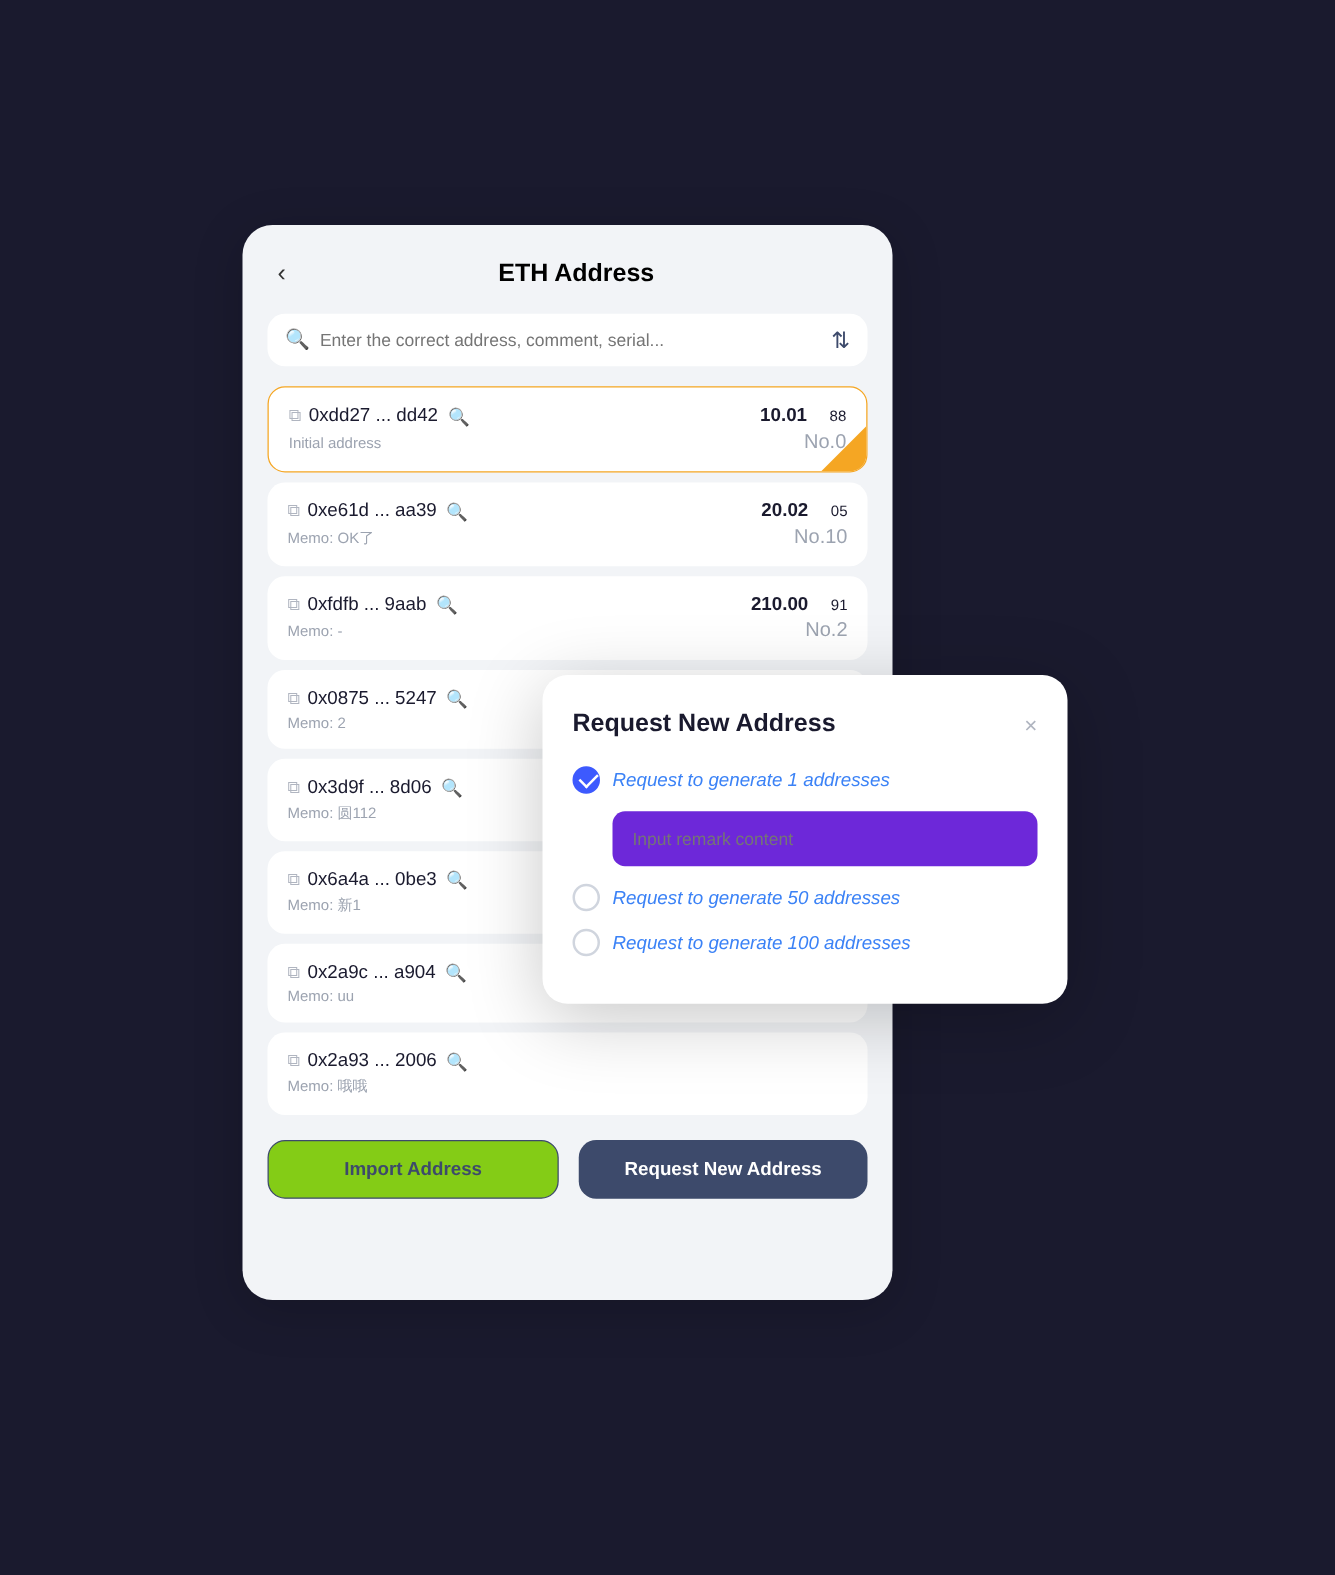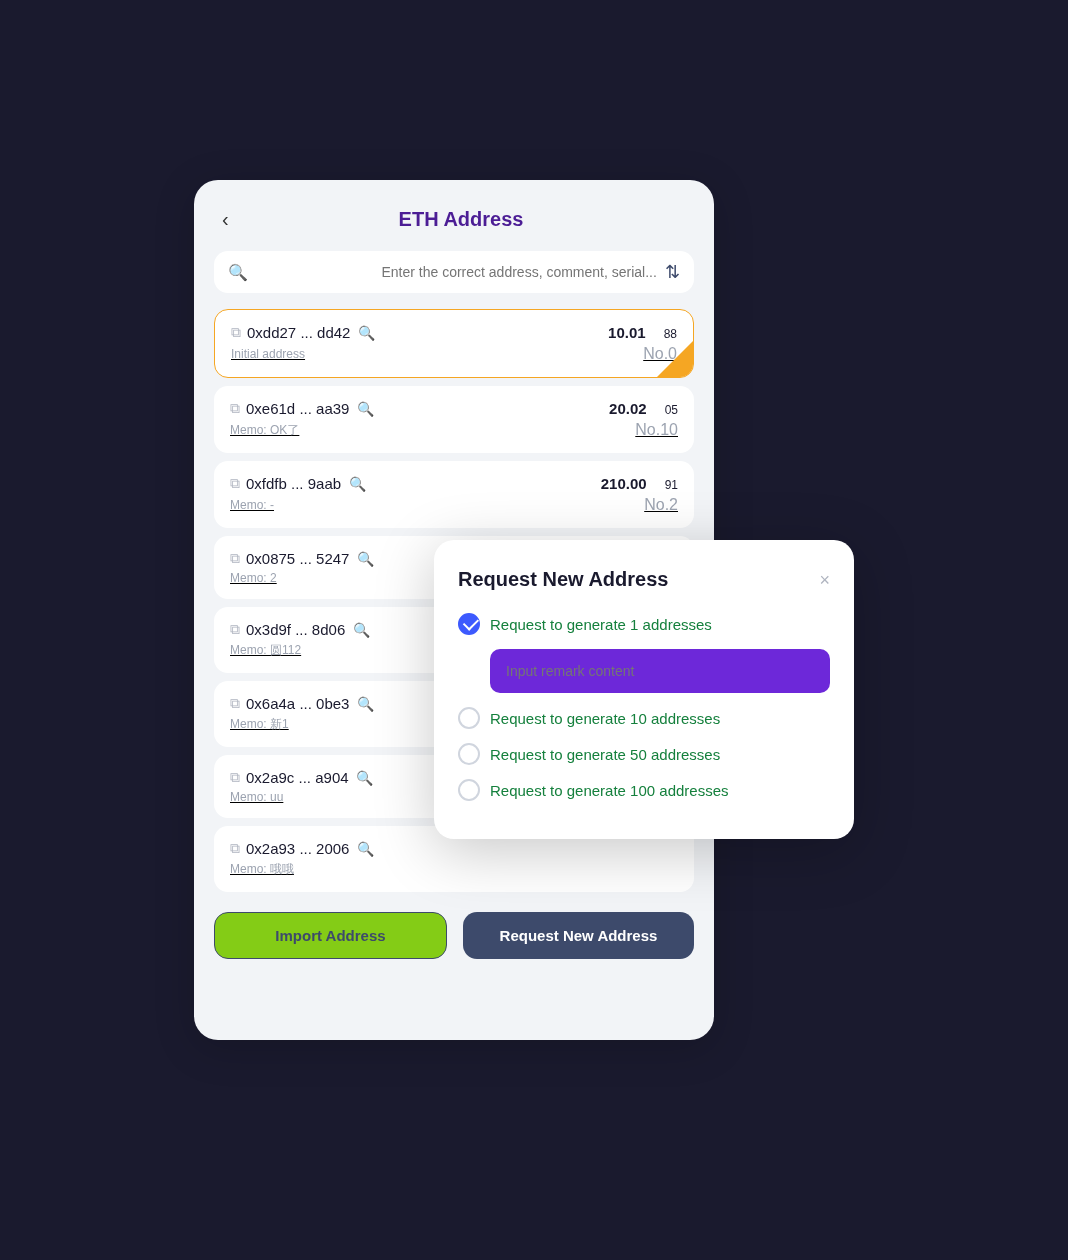--- a/index.html
+++ b/index.html
@@ -48,21 +48,21 @@
       border: none;
       font-size: 20px;
       color: #333;
       cursor: pointer;
       padding: 4px 8px;
     }
 
     .page-title {
       font-size: 20px;
       font-weight: 600;
-      color: #4c1d95;
+      color: #000000;
       margin-left: 14px;
     }
 
     .search-bar {
       display: flex;
       align-items: center;
       background: white;
       border-radius: 14px;
       padding: 10px 14px;
       margin-bottom: 16px;
@@ -74,21 +74,20 @@
       font-size: 16px;
     }
 
     .search-input {
       flex: 1;
       border: none;
       outline: none;
       font-size: 14px;
       color: #a16207;
       background: transparent;
-      text-align: right;
     }
 
     .filter-icon {
       color: #3d4a6b;
       font-size: 18px;
       cursor: pointer;
     }
 
     .address-list {
       display: flex;
@@ -149,21 +148,20 @@
     .amount-right .small {
       font-size: 12px;
       font-weight: 400;
       margin-left: 18px;
     }
 
     .address-footer {
       display: flex;
       justify-content: space-between;
       align-items: center;
-      text-decoration: underline;
     }
 
     .memo-text {
       font-size: 12px;
       color: #9ca3b0;
     }
 
     .no-badge {
       font-size: 16px;
       color: #9ca3b0;
@@ -276,21 +274,22 @@
       width: 7px;
       height: 12px;
       border: 2px solid white;
       border-top: none;
       border-left: none;
       transform: rotate(45deg) translateY(-2px);
     }
 
     .radio-label {
       font-size: 15px;
-      color: #15803d;
+      color: #3b82f6;
+      font-style: italic;
     }
 
     .remark-input {
       width: 100%;
       background: #6d28d9;
       border: none;
       border-radius: 10px;
       padding: 14px 16px;
       font-size: 14px;
       color: #b0b5c0;
@@ -461,26 +460,20 @@
         <div class="radio-circle checked"></div>
         <span class="radio-label">Request to generate 1 addresses</span>
       </div>
     </div>
         <div style="padding-left: 32px;">
         <input class="remark-input" type="text" placeholder="Input remark content" style="width: 100%; margin-left: 0px;">
       </div>
         <div>
       <div class="radio-option">
         <div class="radio-circle"></div>
-        <span class="radio-label">Request to generate 10 addresses</span>
-      </div>
-    </div>
-        <div>
-      <div class="radio-option">
-        <div class="radio-circle"></div>
         <span class="radio-label">Request to generate 50 addresses</span>
       </div>
     </div>
         <div>
       <div class="radio-option">
         <div class="radio-circle"></div>
         <span class="radio-label">Request to generate 100 addresses</span>
       </div>
     </div>
       </div>

